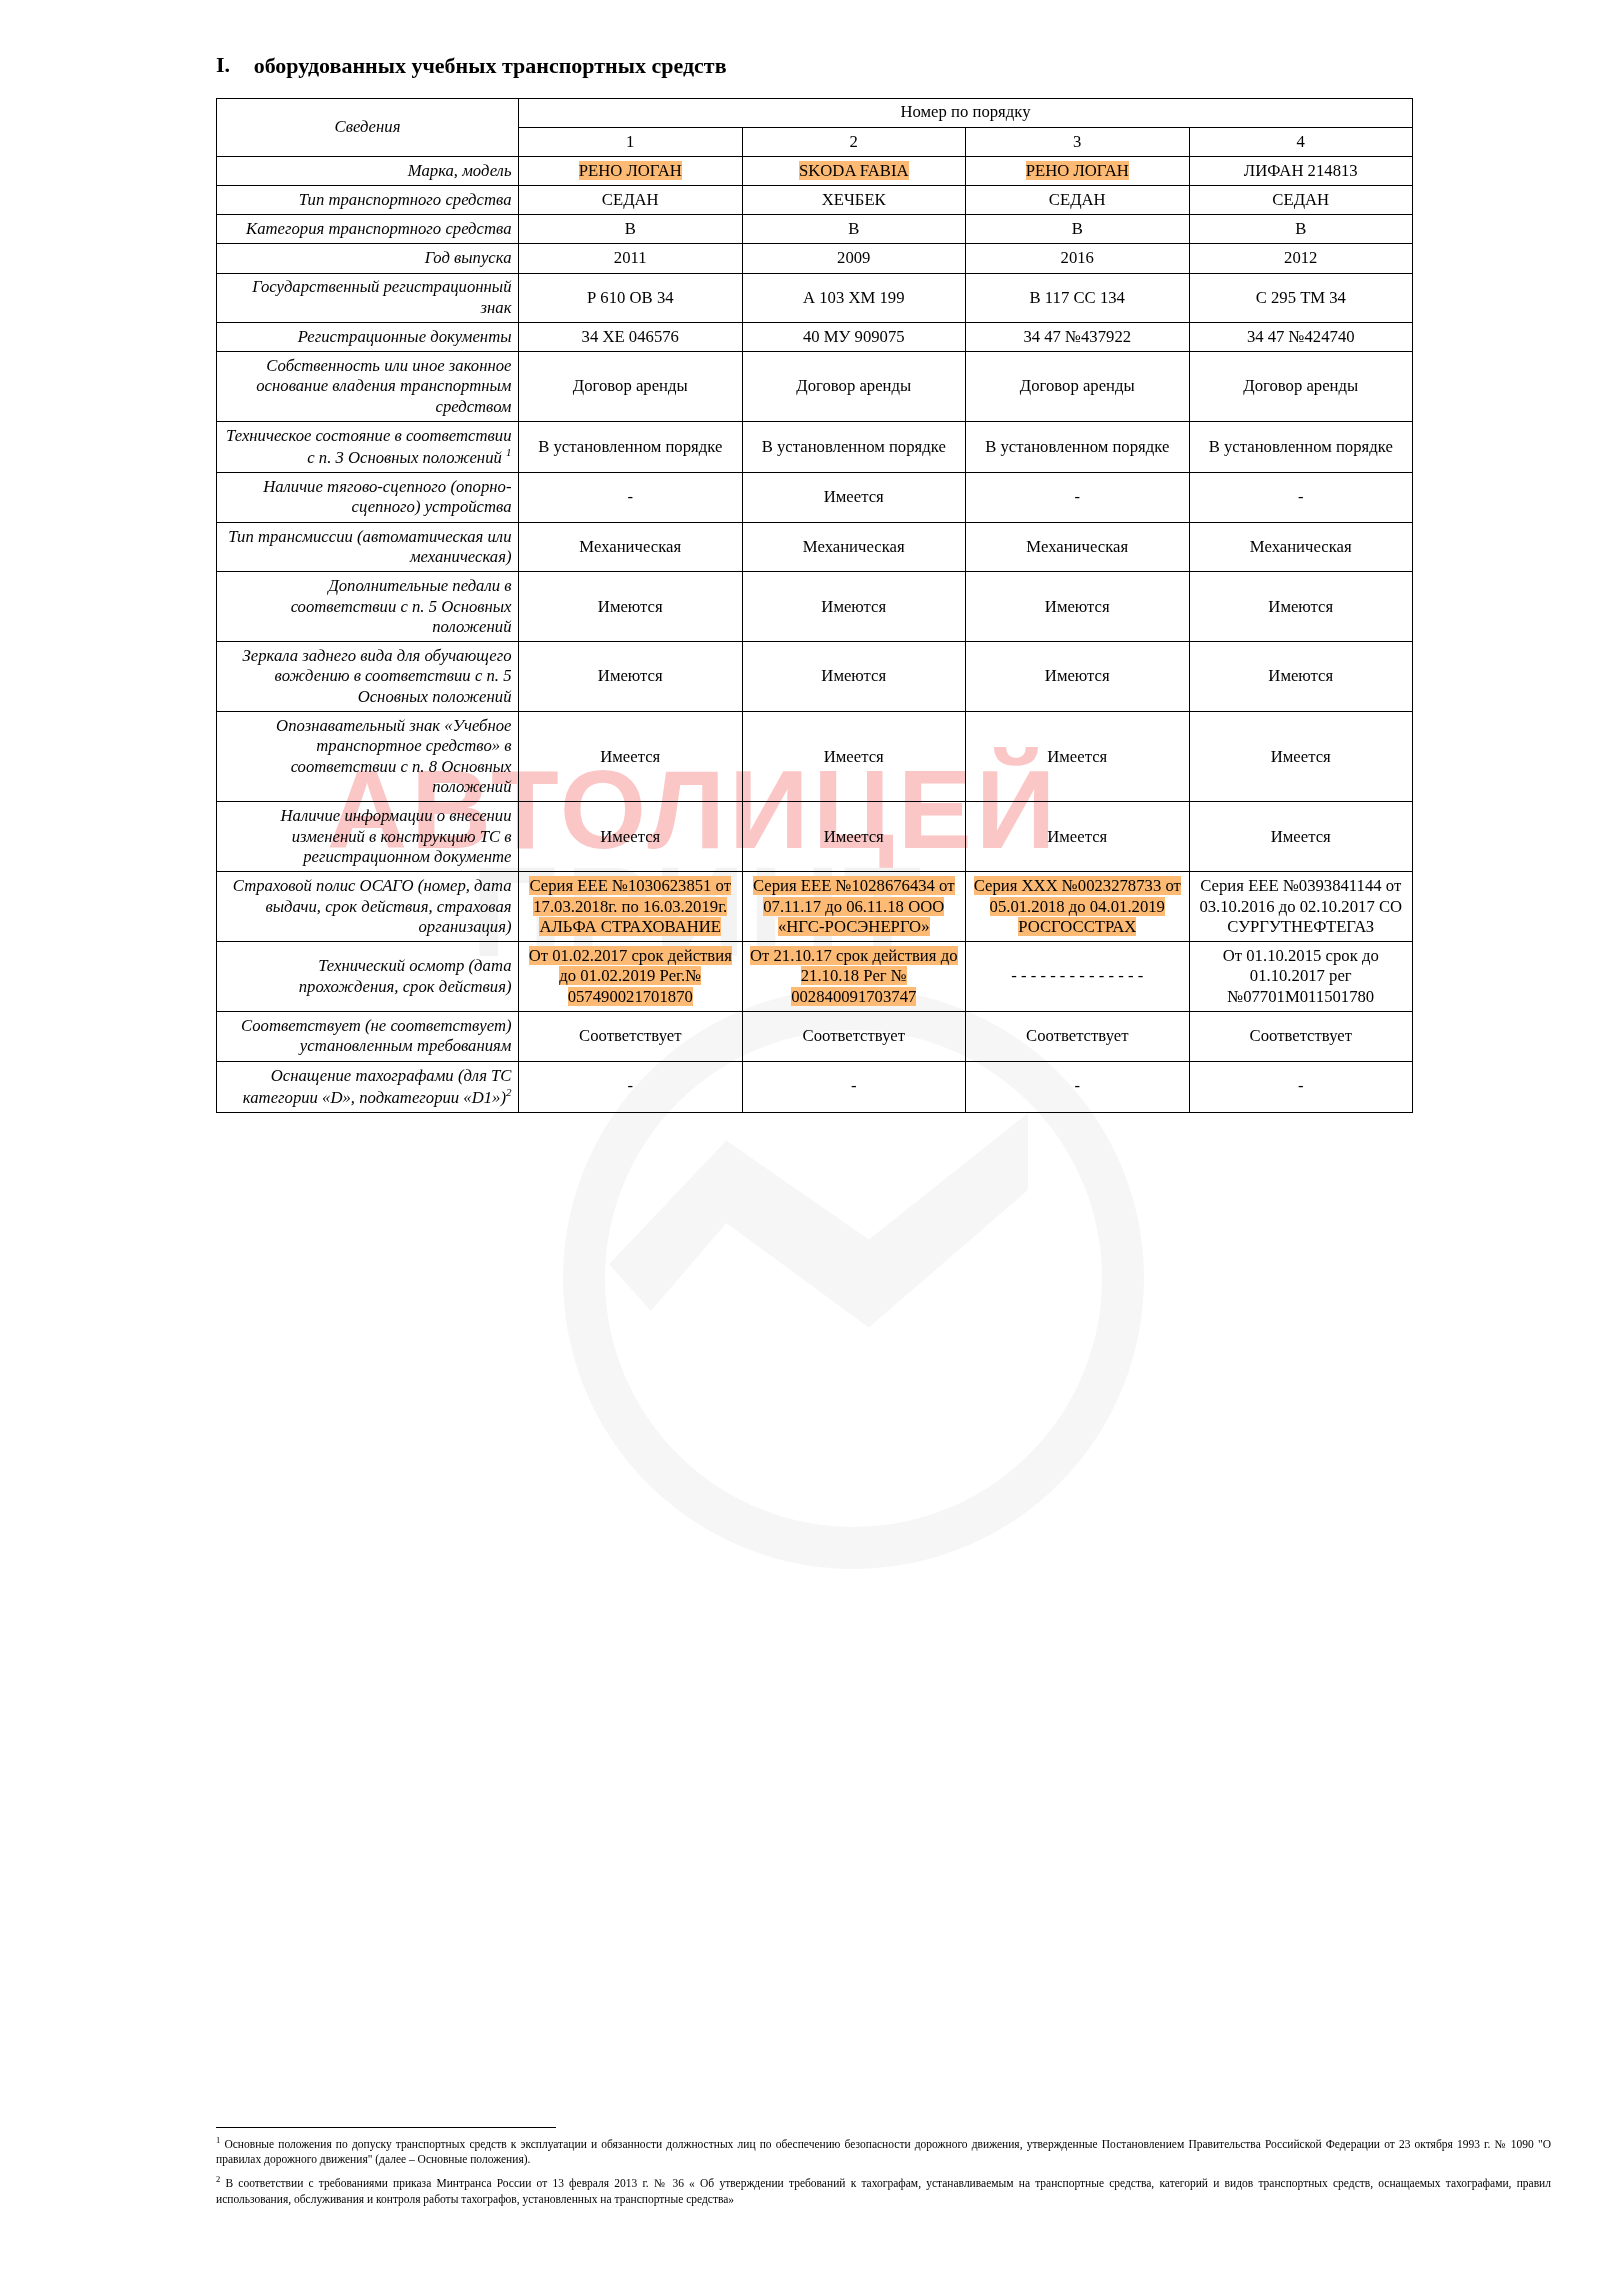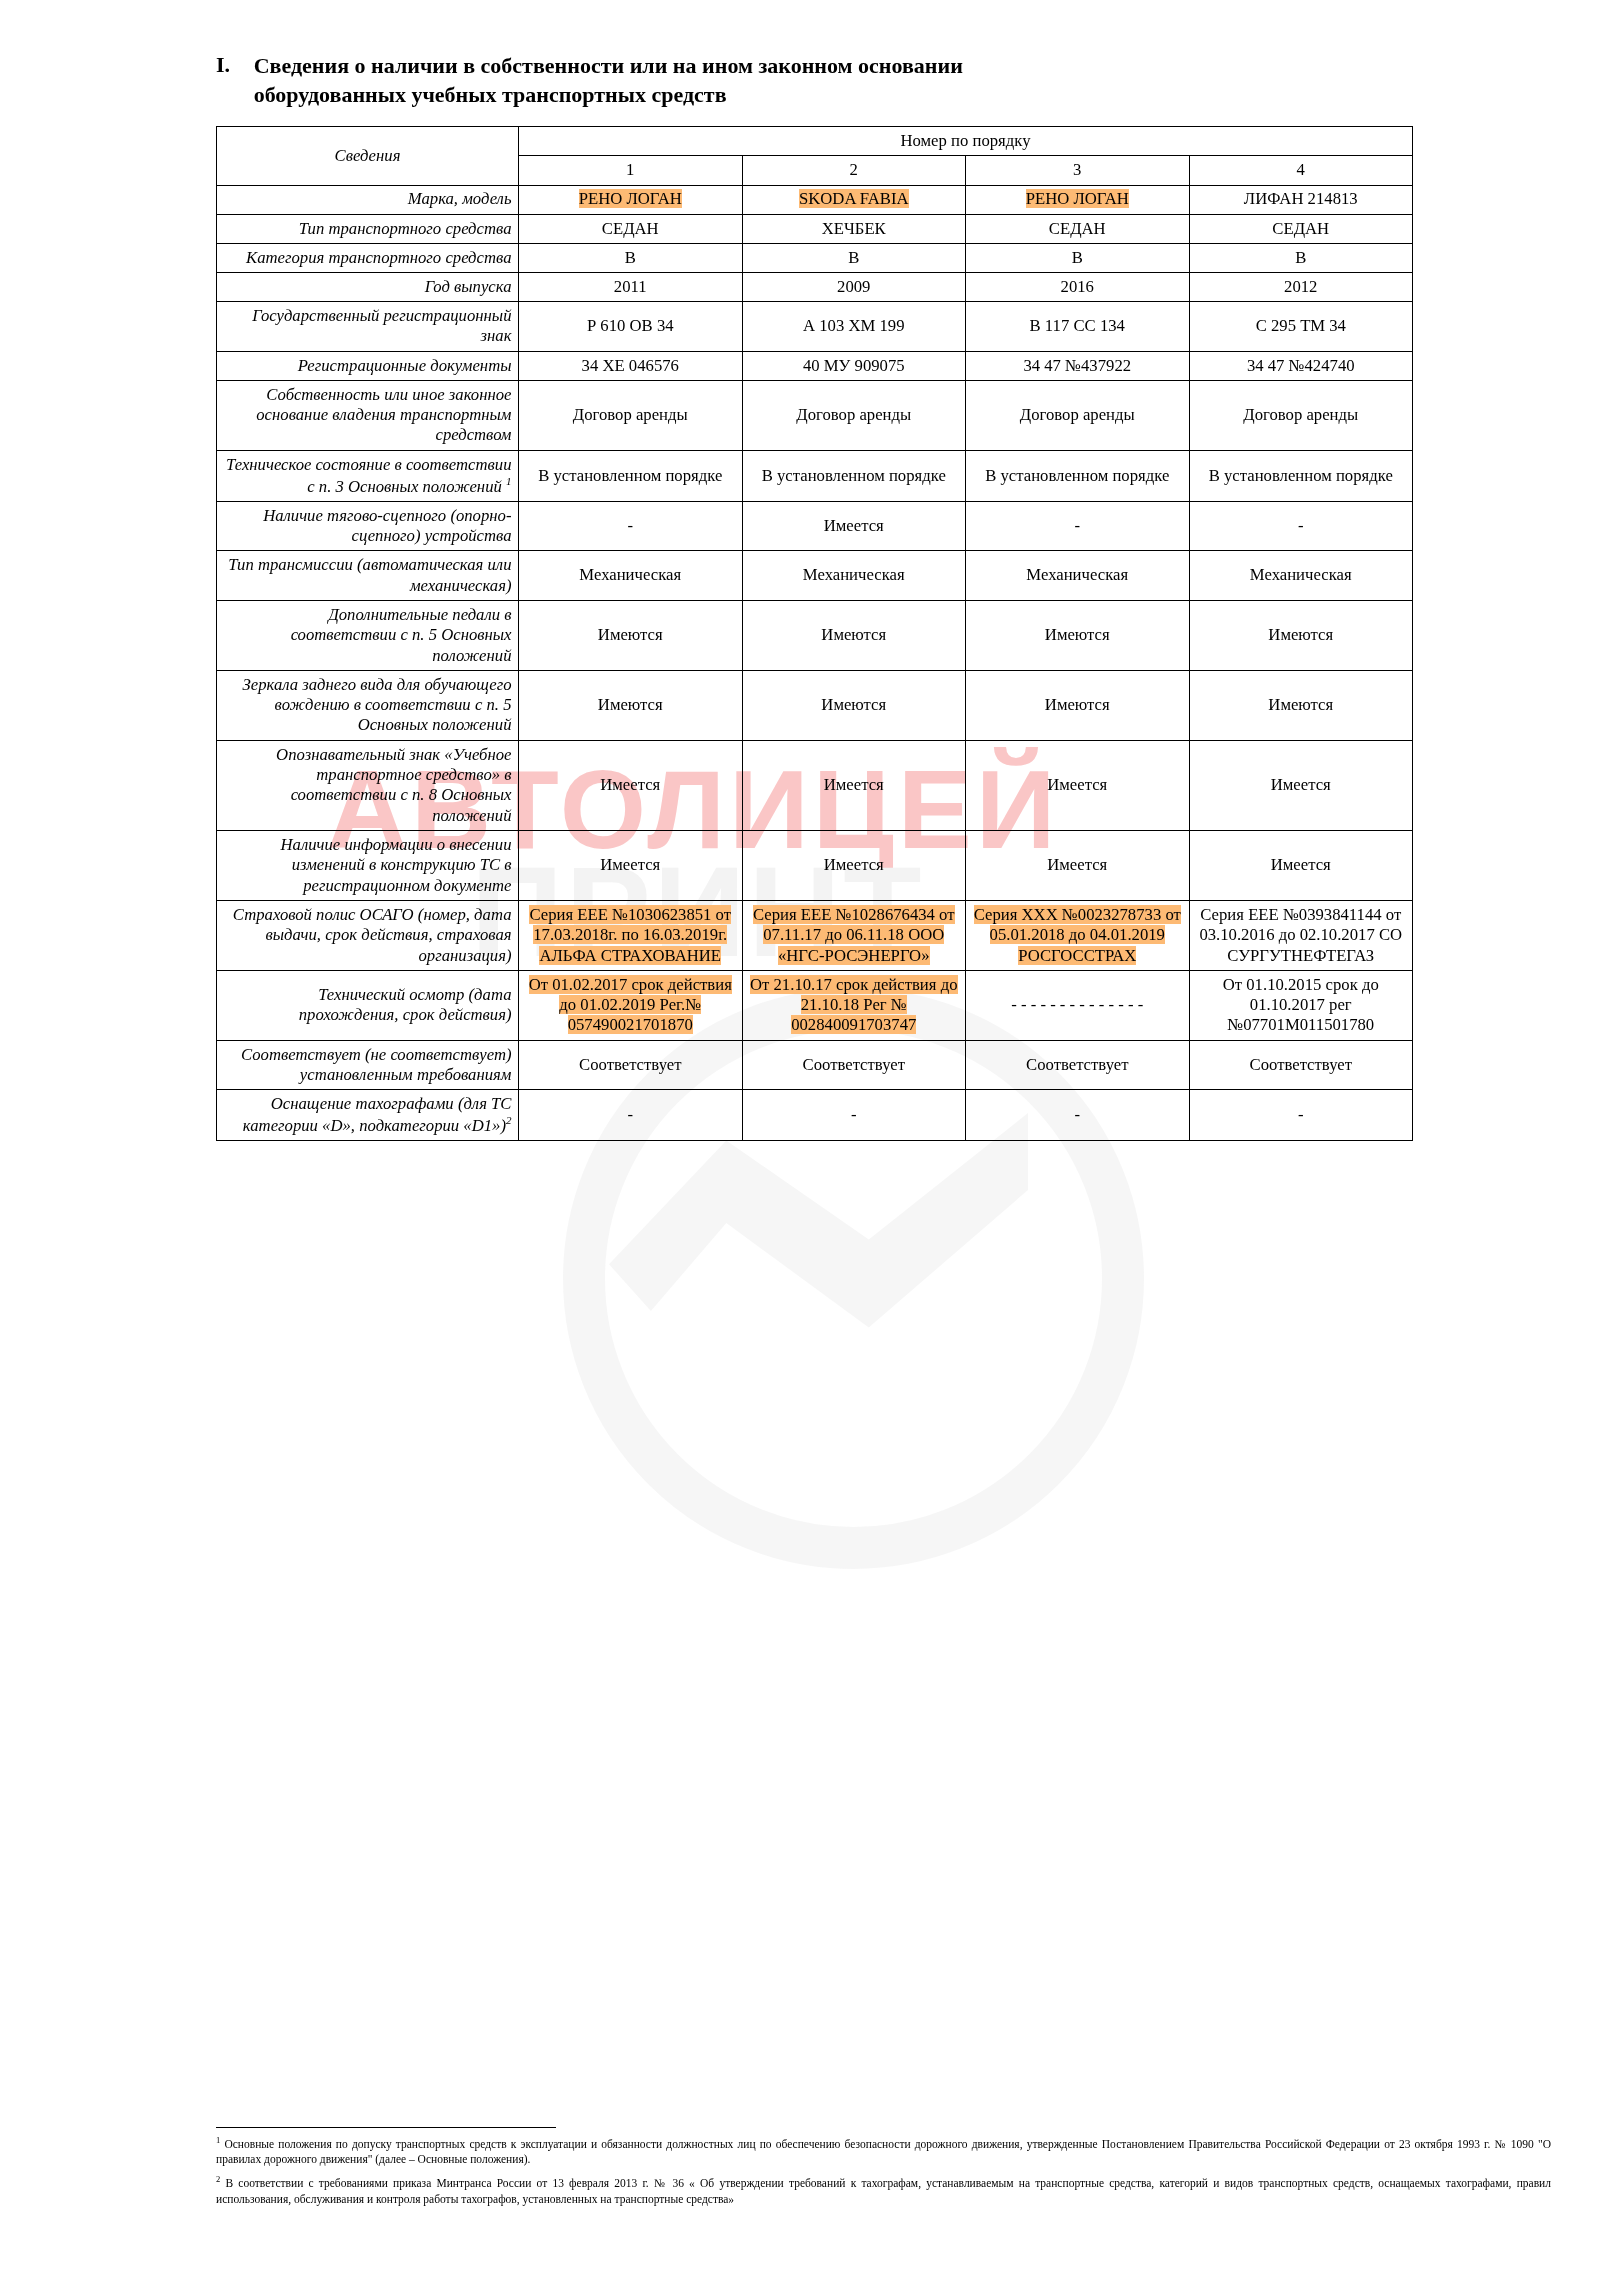--- a/index.html
+++ b/index.html
@@ -156,21 +156,20 @@
   <div class="watermark">
     <div class="wm-text1">АВТОЛИЦЕЙ</div>
     <div class="wm-text2">ПРИНТ</div>
     <div class="wm-circle"></div>
     <div class="wm-swoosh"></div>
   </div>
 
   <div class="title-wrap">
     <div class="title-num">I.</div>
     <div class="title-text">
-      <span class="title-line1">Сведения о наличии    в собственности или на ином законном основании</span>
       <span>оборудованных учебных транспортных средств</span>
     </div>
   </div>
 
   <table class="main">
     <tbody id="table-body">
       <tr>
         <td class="col-label hdr-center" rowspan="2">Сведения</td>
         <td class="hdr-center" colspan="4">Номер по порядку</td>
       </tr>

